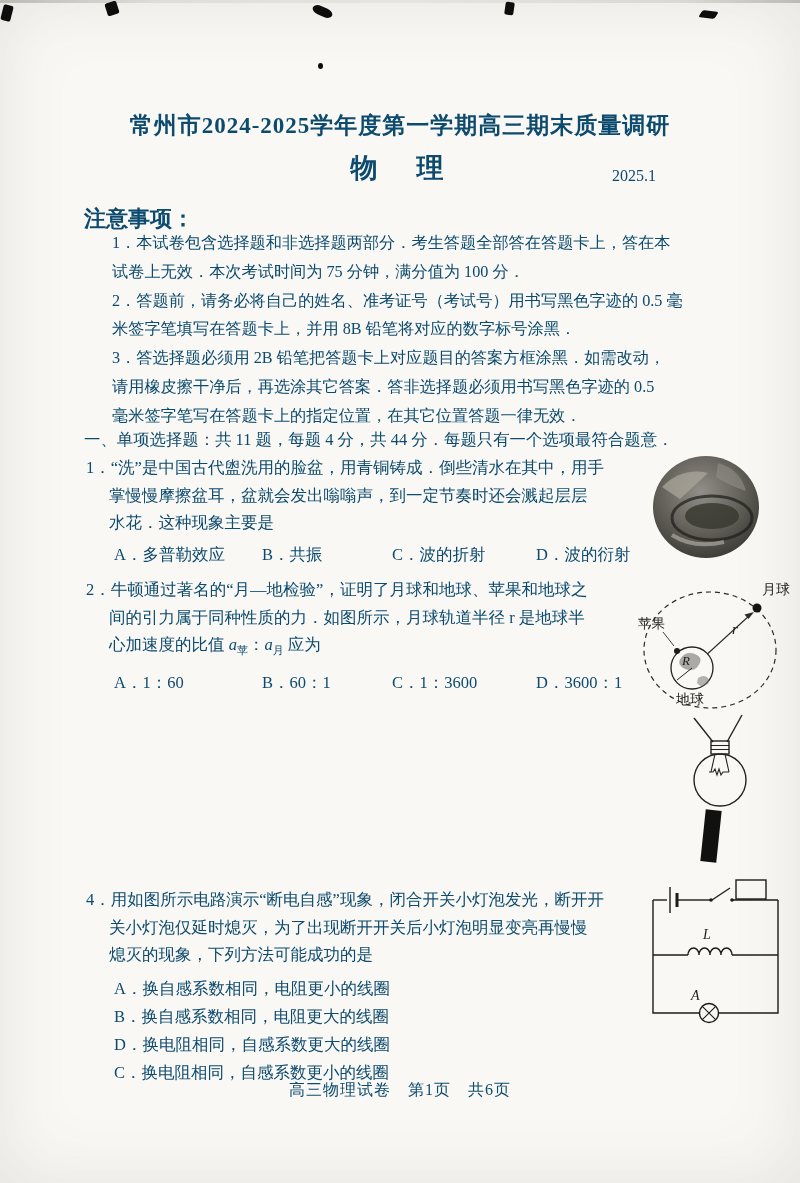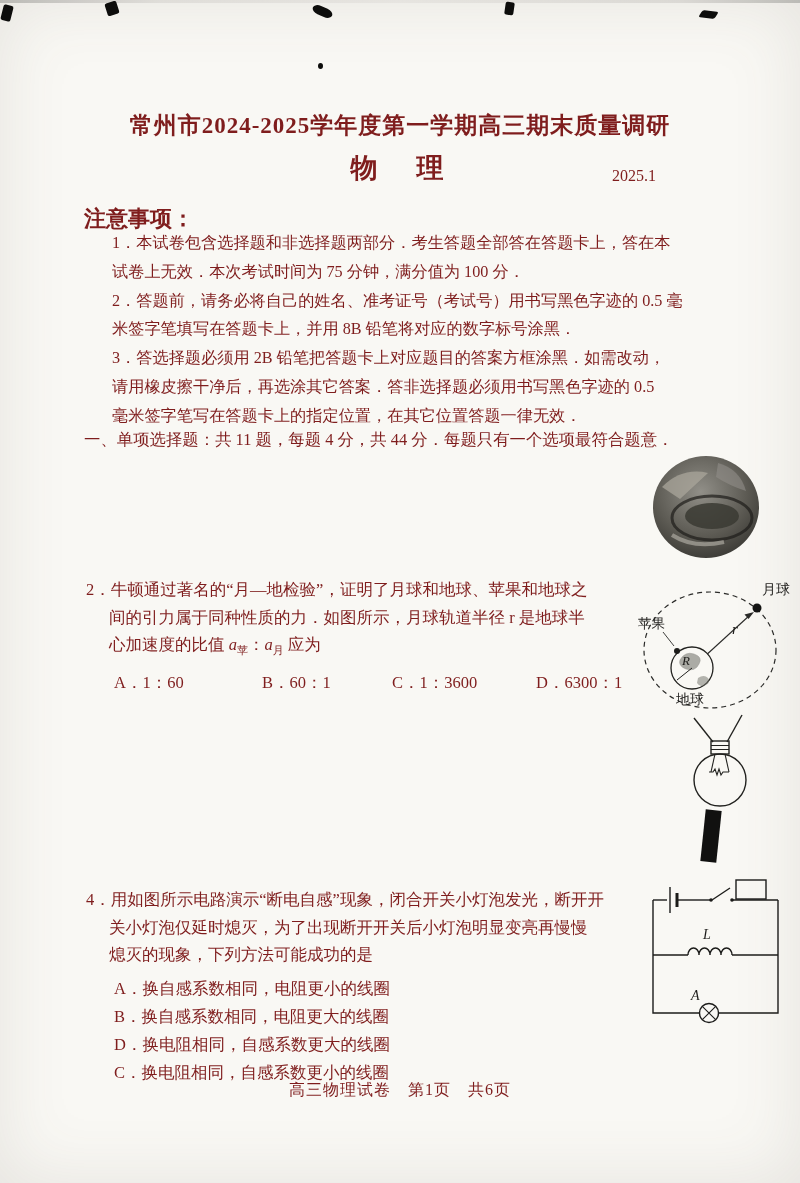--- a/index.html
+++ b/index.html
@@ -1,18 +1,18 @@
 <!DOCTYPE html>
 <html><head>
 <meta charset="utf-8">
 <style>
   html,body{margin:0;padding:0;}
   body{background:#d9d8d4;font-family:"Liberation Serif","DejaVu Serif",serif;}
   .page{position:relative;width:800px;height:1183px;margin:0 auto;background:#f9f8f4;
-        color:#7f1d1d;overflow:hidden;box-shadow:inset 0 0 70px rgba(90,85,70,.12);}
+        color:#0c4a6e;overflow:hidden;box-shadow:inset 0 0 70px rgba(90,85,70,.12);}
   .page::before{content:"";position:absolute;left:0;top:0;width:100%;height:3px;
         background:linear-gradient(90deg,#8a8a86,#cfcdc8 20%,#dddbd6 50%,#c6c4bf 85%,#8c8c88);opacity:.5;}
   .mark{position:absolute;background:#0d0d0c;border-radius:2px;}
   .m1{left:2px;top:5px;width:10px;height:16px;transform:rotate(14deg);}
   .m2{left:106px;top:2px;width:12px;height:13px;transform:rotate(-18deg);}
   .m3{left:312px;top:7px;width:21px;height:9px;transform:rotate(24deg);border-radius:40%/60%;}
   .m4{left:505px;top:2px;width:9px;height:13px;transform:rotate(8deg);}
   .m5{left:700px;top:11px;width:17px;height:7px;transform:skewX(-28deg) rotate(6deg);}
   .m6{left:318px;top:63px;width:5px;height:6px;border-radius:50%;}
 
@@ -68,20 +68,31 @@
     <div class="nline">试卷上无效．本次考试时间为 75 分钟，满分值为 100 分．</div>
     <div class="nline">2．答题前，请务必将自己的姓名、准考证号（考试号）用书写黑色字迹的 0.5 毫</div>
     <div class="nline">米签字笔填写在答题卡上，并用 8B 铅笔将对应的数字标号涂黑．</div>
     <div class="nline">3．答选择题必须用 2B 铅笔把答题卡上对应题目的答案方框涂黑．如需改动，</div>
     <div class="nline">请用橡皮擦干净后，再选涂其它答案．答非选择题必须用书写黑色字迹的 0.5</div>
     <div class="nline">毫米签字笔写在答题卡上的指定位置，在其它位置答题一律无效．</div>
   </div>
 
   <div class="section">一、单项选择题：共 11 题，每题 4 分，共 44 分．每题只有一个选项最符合题意．</div>
 
+  <div class="q q1">
+    <div class="ql first">1．“洗”是中国古代盥洗用的脸盆，用青铜铸成．倒些清水在其中，用手</div>
+    <div class="ql cont">掌慢慢摩擦盆耳，盆就会发出嗡嗡声，到一定节奏时还会溅起层层</div>
+    <div class="ql cont">水花．这种现象主要是</div>
+    <div class="optrow">
+      <span class="o1">A．多普勒效应</span>
+      <span class="o2">B．共振</span>
+      <span class="o3">C．波的折射</span>
+      <span class="o4">D．波的衍射</span>
+    </div>
+  </div>
 
   <div class="fig fig-basin">
     <svg viewBox="0 0 108 104">
       <defs>
         <radialGradient id="bg1" cx="45%" cy="35%" r="78%">
           <stop offset="0%" stop-color="#918f88"></stop>
           <stop offset="55%" stop-color="#5d5b54"></stop>
           <stop offset="100%" stop-color="#2e2d29"></stop>
         </radialGradient>
         <clipPath id="clip1">
@@ -102,21 +113,21 @@
   <div class="q q2">
     <div class="ql first">2．牛顿通过著名的“月—地检验”，证明了月球和地球、苹果和地球之</div>
     <div class="ql cont">间的引力属于同种性质的力．如图所示，月球轨道半径 r 是地球半</div>
     <div class="ql cont">
       <span>心加速度的比值 </span><span class="var">a</span><sub class="sb">苹</sub><span>：</span><span class="var">a</span><sub class="sb">月</sub><span> 应为</span>
     </div>
     <div class="optrow">
       <span class="o1">A．1：60</span>
       <span class="o2">B．60：1</span>
       <span class="o3">C．1：3600</span>
-      <span class="o4">D．6300：1</span>
+      <span class="o4">D．3600：1</span>
     </div>
   </div>
 
   <div class="fig fig-moon">
     <svg viewBox="0 0 178 142">
       <ellipse cx="92" cy="80" rx="66" ry="58" fill="none" stroke="#2a2a28" stroke-width="1.2" stroke-dasharray="5 4"></ellipse>
       <line x1="74" y1="98" x2="132" y2="45" stroke="#2a2a28" stroke-width="1.1"></line>
       <polygon points="136,42 130.5,49 126.5,44.5" fill="#2a2a28"></polygon>
       <circle cx="139" cy="38" r="4.5" fill="#141413"></circle>
       <text x="144" y="24" font-size="14">月球</text>

